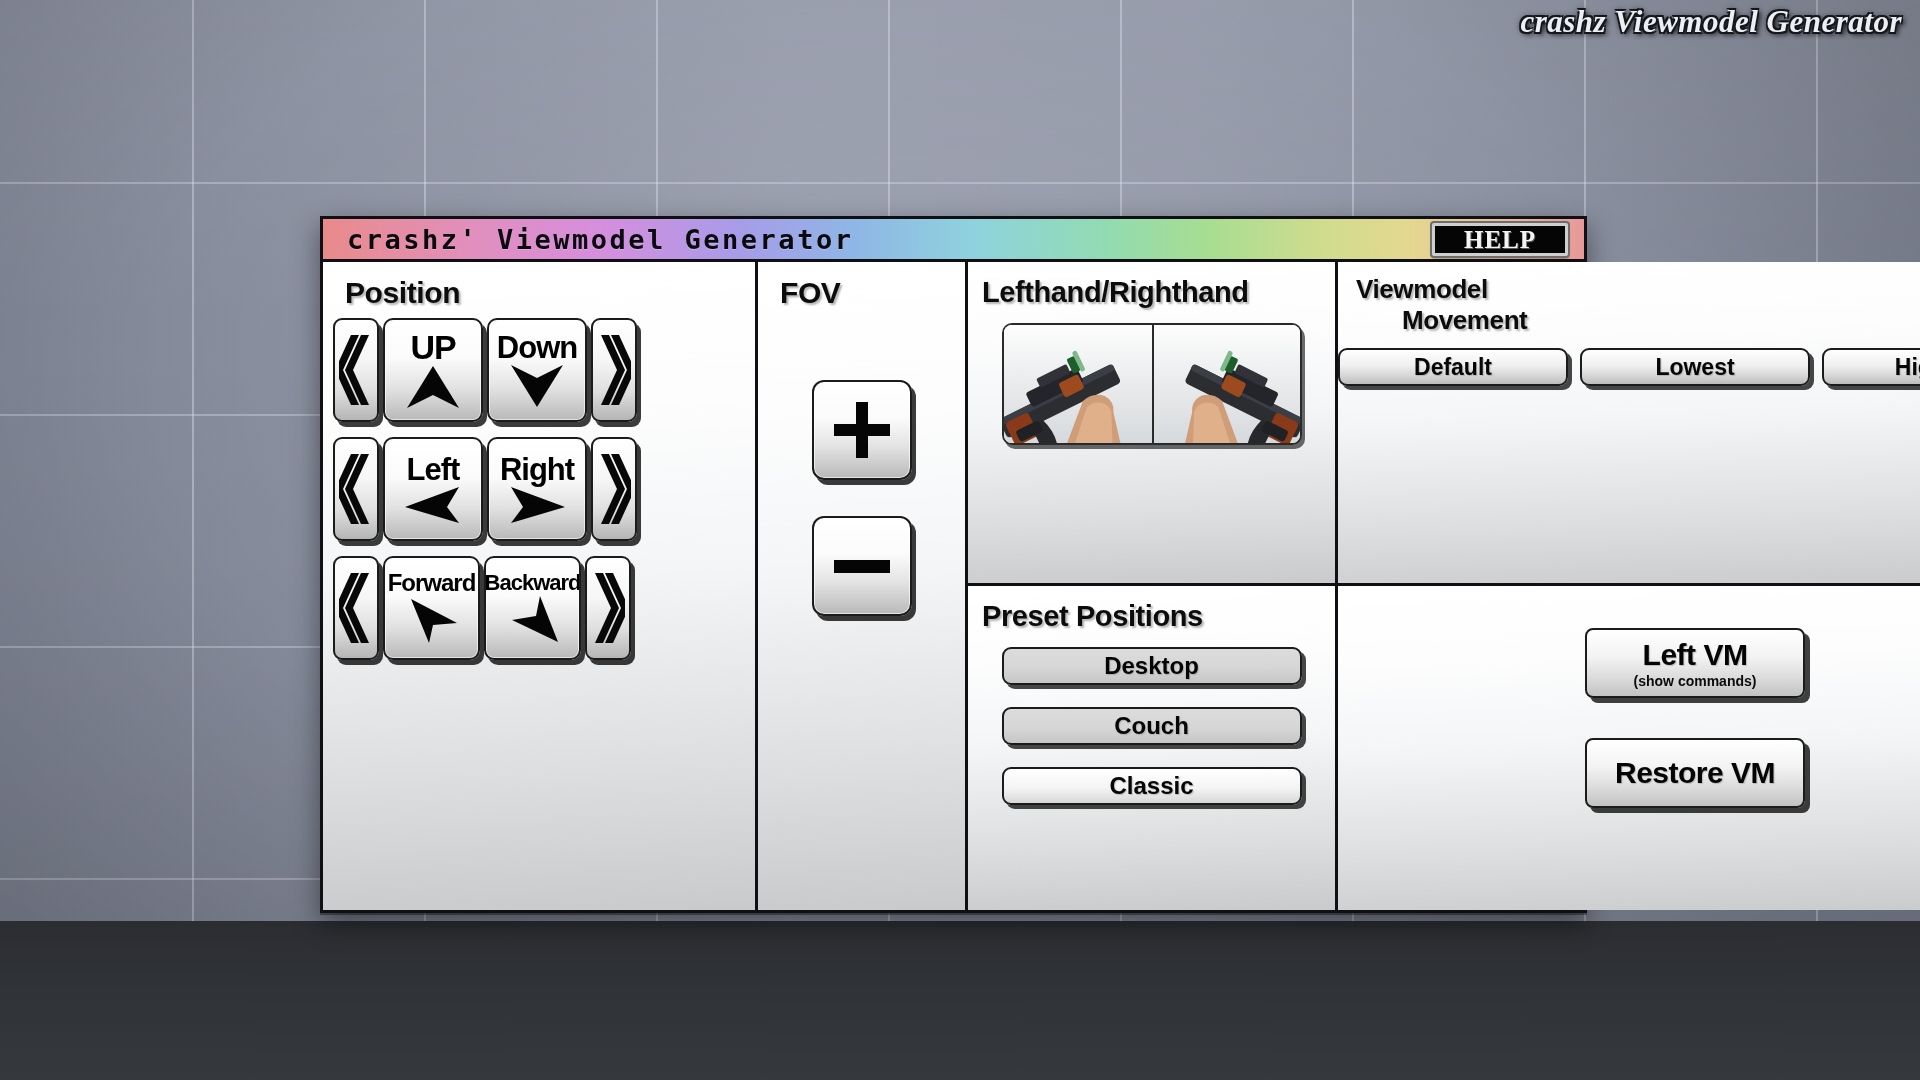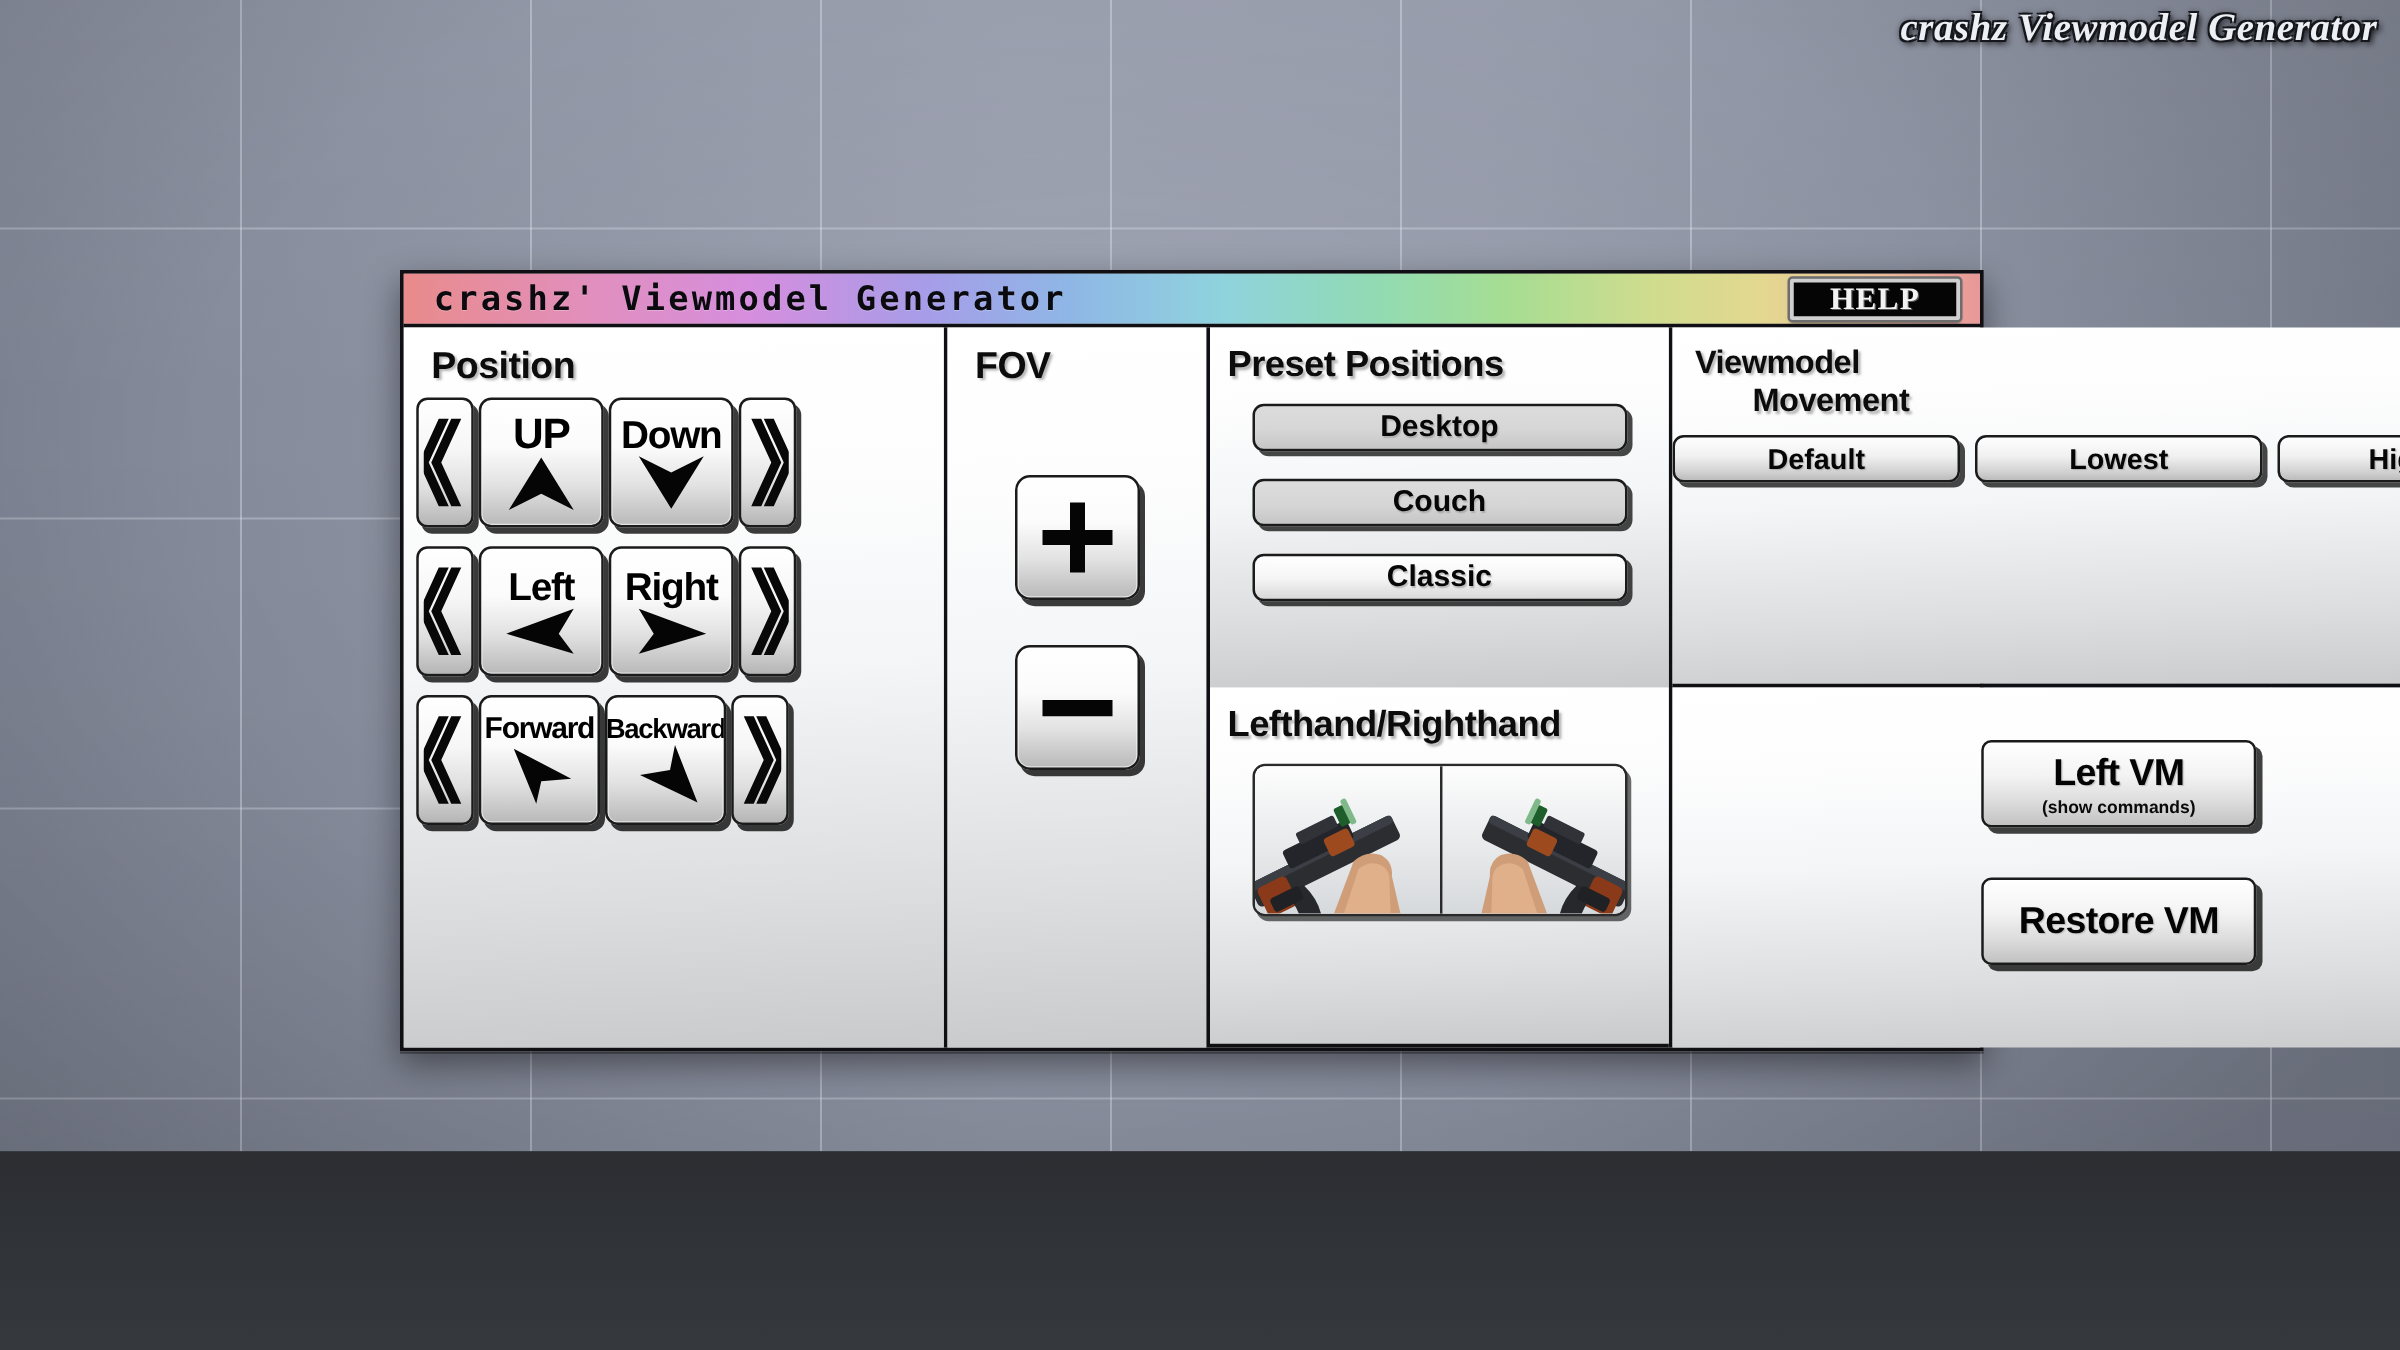--- a/index.html
+++ b/index.html
@@ -50,21 +50,21 @@
     text-shadow:
       -1.6px -1.6px 0 #15171c, 1.6px -1.6px 0 #15171c,
       -1.6px  1.6px 0 #15171c, 1.6px  1.6px 0 #15171c,
       0 0 6px rgba(0,0,0,.9), 3px 3px 5px rgba(0,0,0,.75);
     white-space:nowrap;
     font-style:italic;
   }
 
   
   #panel {
-    position:absolute; left:320px; top:216px; width:1267px; height:625px;
+    position:absolute; left:320px; top:216px; width:1267px; height:697px;
     border:3px solid #101014;
     box-shadow:0 10px 26px rgba(0,0,0,.45), 0 2px 0 rgba(0,0,0,.35);
     display:flex; flex-direction:column;
     background:#dcdcdc;
   }
 
   
   #titlebar {
     position:relative; height:43px; flex:0 0 43px;
     border-bottom:3px solid #101014;
@@ -362,35 +362,20 @@
               <svg width="64" height="64" viewBox="0 0 64 64">
                   <rect x="4" y="26" width="56" height="13" fill="#050505"></rect>
                 </svg>
             </span>
           </div>
         </div>
       </div>
     </div>
 
     <div class="col col-middle">
-
-      <div class="section half-bot">
-        <div class="sec-title" style="font-size:29px;padding-left:14px">Preset Positions</div>
-        <div class="preset-list">
-          <div class="barbtn">
-            <span>Desktop</span>
-          </div>
-          <div class="barbtn">
-            <span>Couch</span>
-          </div>
-          <div class="barbtn bright">
-            <span>Classic</span>
-          </div>
-        </div>
-      </div>
 
       <div class="section half-top">
         <div class="sec-title" style="font-size:29px;padding-left:14px">Lefthand/Righthand</div>
         <div class="hand-wrap">
           <div class="hand-box">
             <div class="hand-half">
               <svg class="hand-art" viewBox="0 0 150 118" preserveAspectRatio="none" aria-hidden="true">
                 <defs>
                   <linearGradient id="hbg" x1="0" y1="0" x2="0" y2="1">
                     <stop offset="0" stop-color="#fdfdfd"></stop>
@@ -430,20 +415,35 @@
                   <rect x="4" y="74" width="26" height="12" rx="3" fill="#1f2125"></rect>
                 </g>
                 <path d="M64 118 L80 76 q10 -9 22 -5 q10 5 9 17 L118 118 Z" fill="#cf9d78"></path>
                 <path d="M72 118 L84 82 q9 -7 18 -3 q8 4 7 14 L110 118 Z" fill="#e0b08a"></path>
               </svg>
             </div>
           </div>
         </div>
       </div>
 
+      <div class="section half-bot">
+        <div class="sec-title" style="font-size:29px;padding-left:14px">Preset Positions</div>
+        <div class="preset-list">
+          <div class="barbtn">
+            <span>Desktop</span>
+          </div>
+          <div class="barbtn">
+            <span>Couch</span>
+          </div>
+          <div class="barbtn bright">
+            <span>Classic</span>
+          </div>
+        </div>
+      </div>
+
     </div>
 
     <div class="col col-right">
 
       <div class="section half-top">
         <div class="sec-title small">
           <span>Viewmodel</span>
           <span class="line2">Movement</span>
         </div>
         <div class="move-list">

